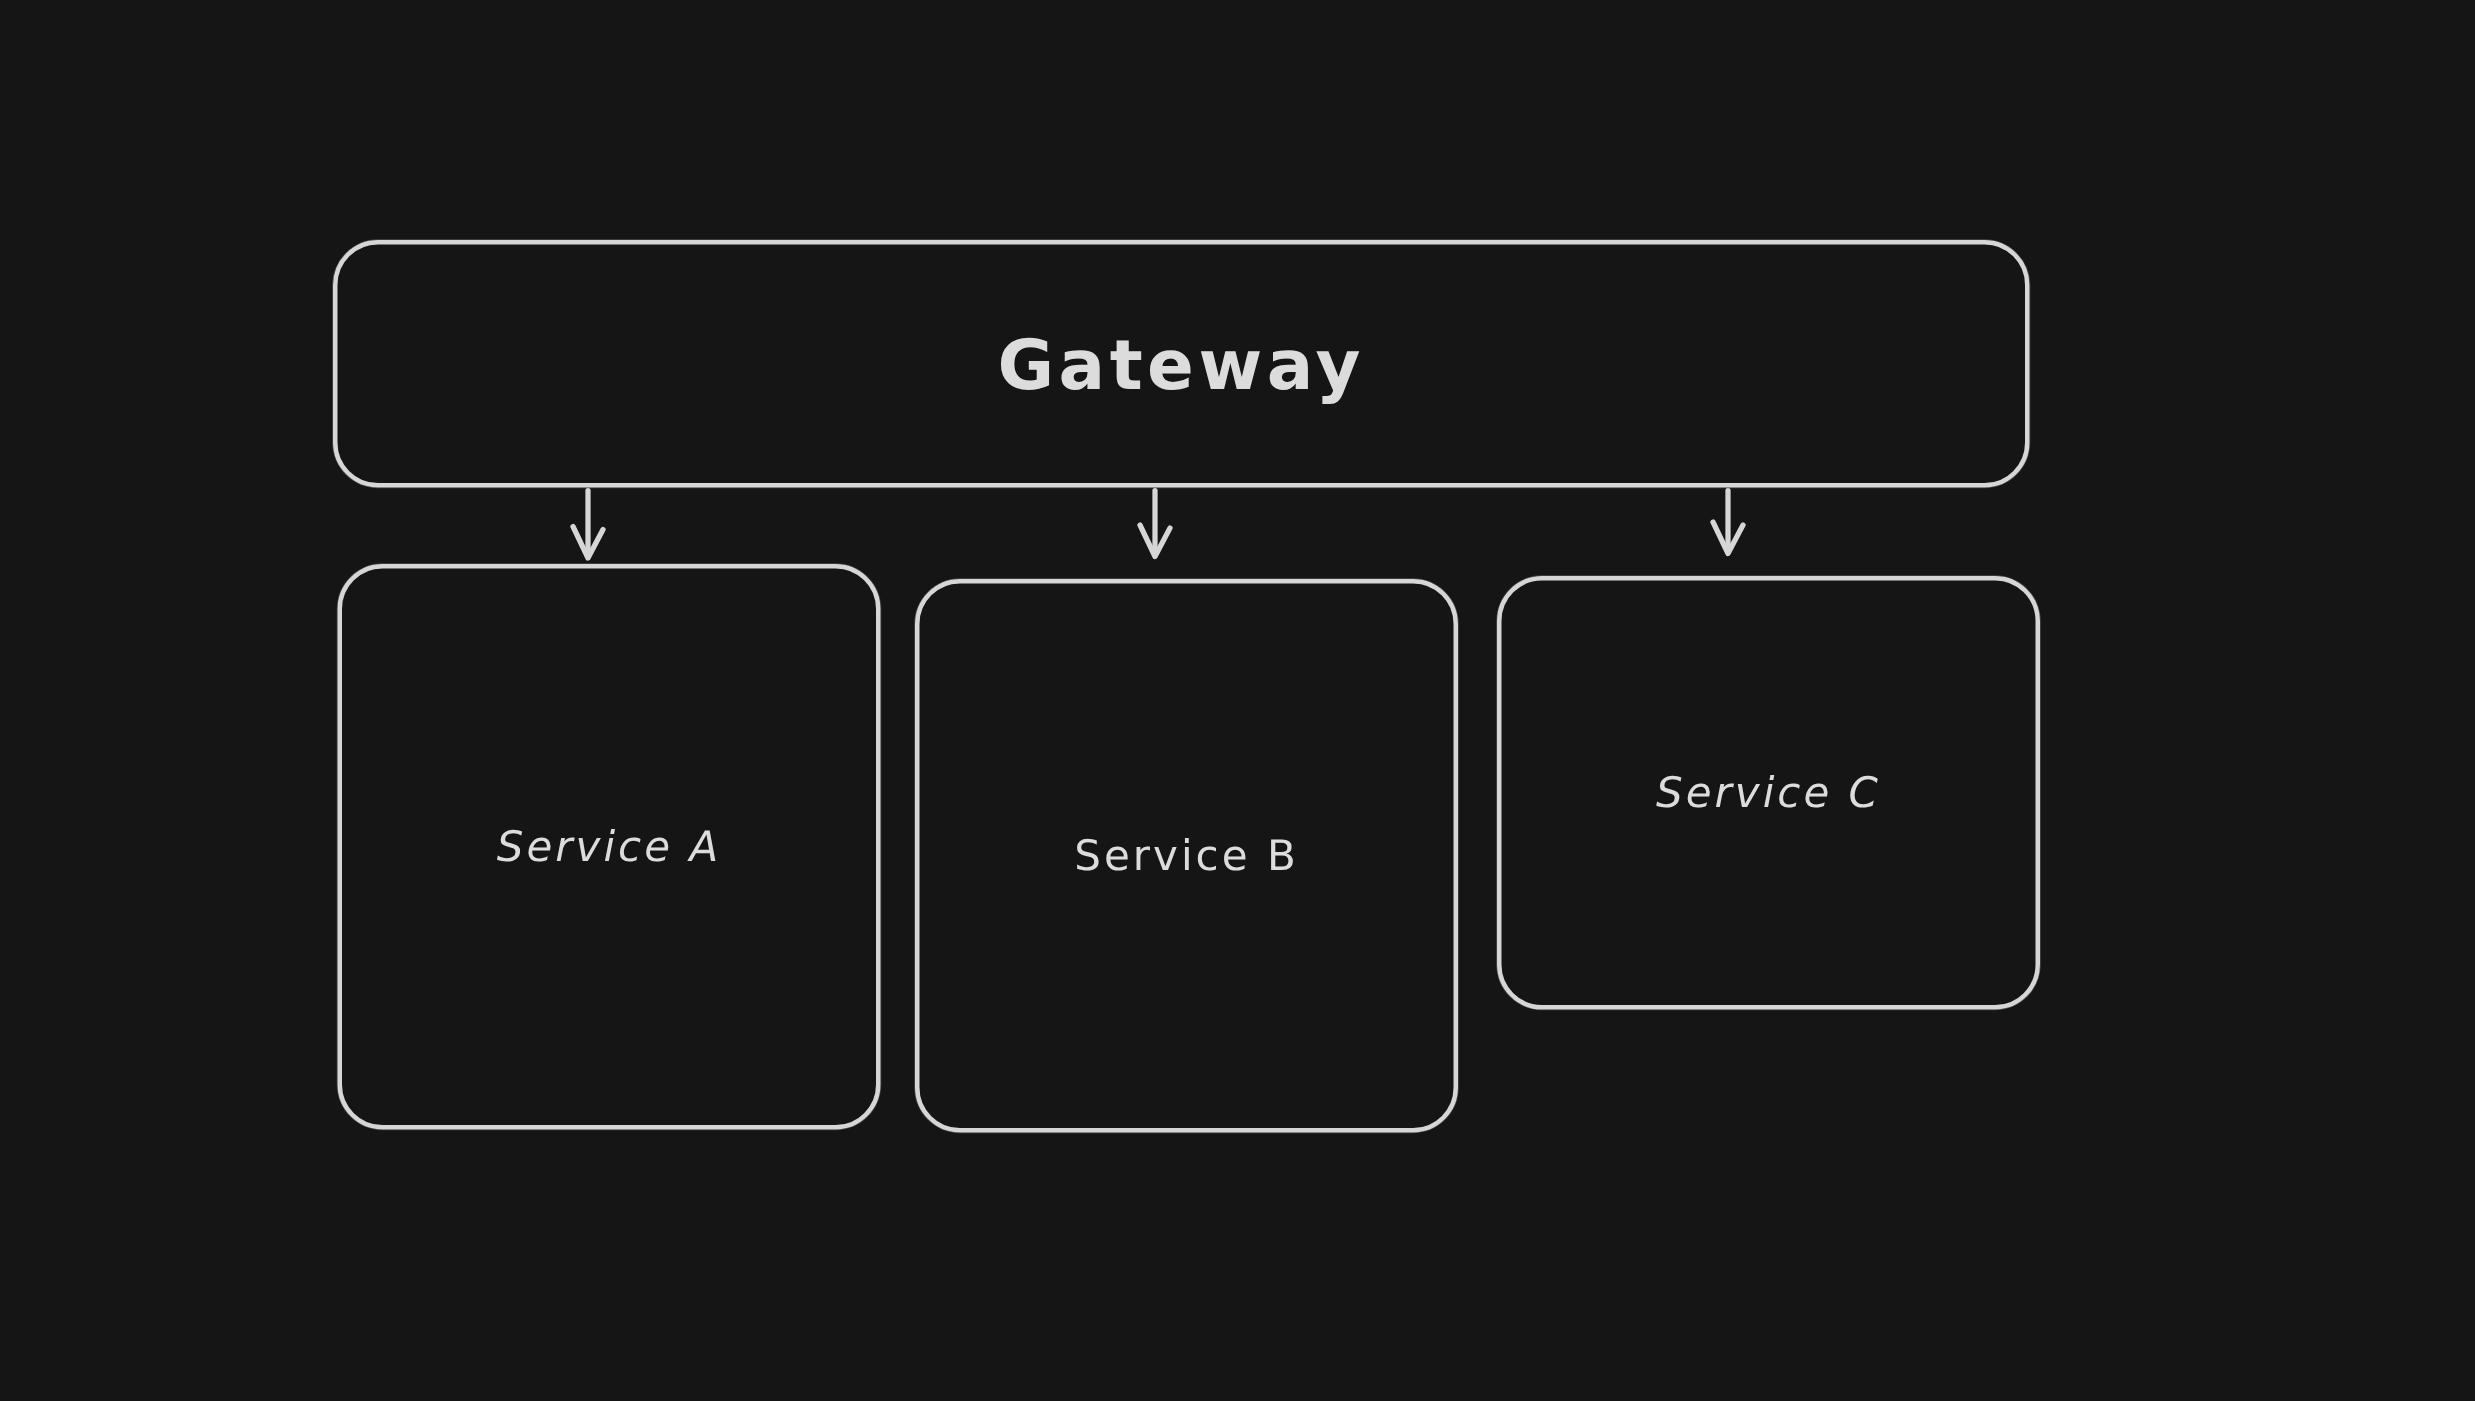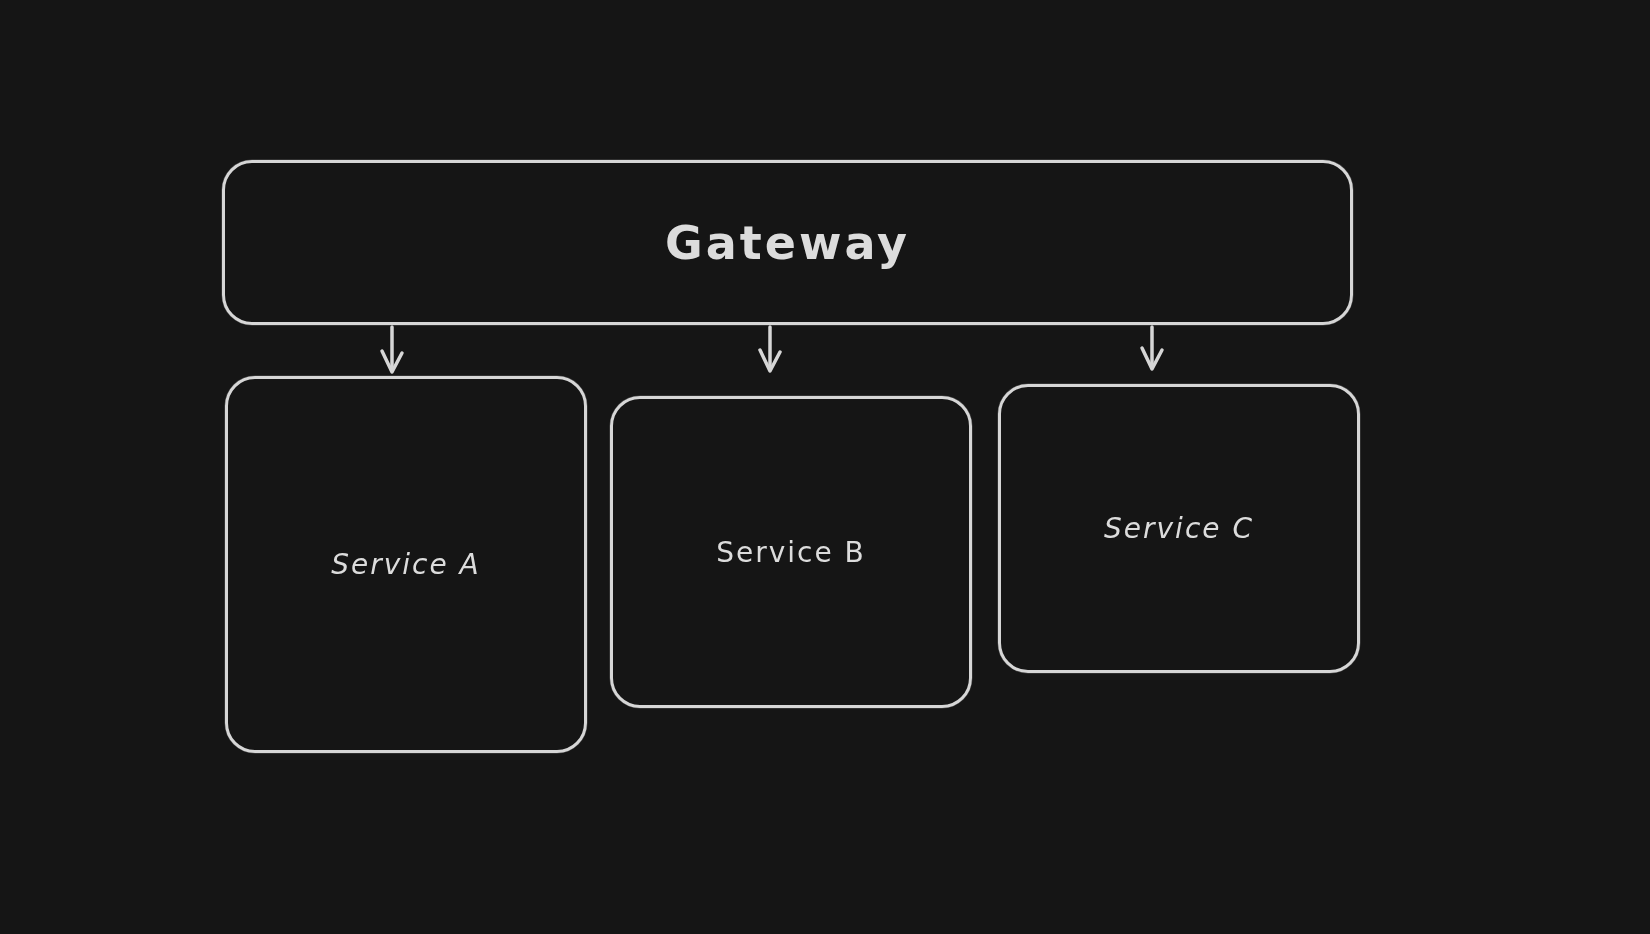--- a/index.html
+++ b/index.html
@@ -27,21 +27,21 @@
     align-items: center;
     justify-content: center;
     box-shadow: 0 0 0 0.5px rgba(214,214,214,0.28);
     background: transparent;
   }
   .node-gateway {
     left: 222px; top: 160px;
     width: 1131px; height: 165px;
   }
   .node-service-a { left: 225px; top: 376px; width: 362px; height: 377px; font-style: italic; }
-  .node-service-b { left: 610px; top: 396px; width: 362px; height: 312px; }
+  .node-service-b { left: 610px; top: 386px; width: 362px; height: 369px; }
   .node-service-c { left: 998px; top: 384px; width: 362px; height: 289px; font-style: italic; }
   .label {
     color: var(--text);
     letter-spacing: 2px;
     white-space: nowrap;
     user-select: none;
   }
   .label-lg {
     font-size: 46px;
     font-weight: 600;

